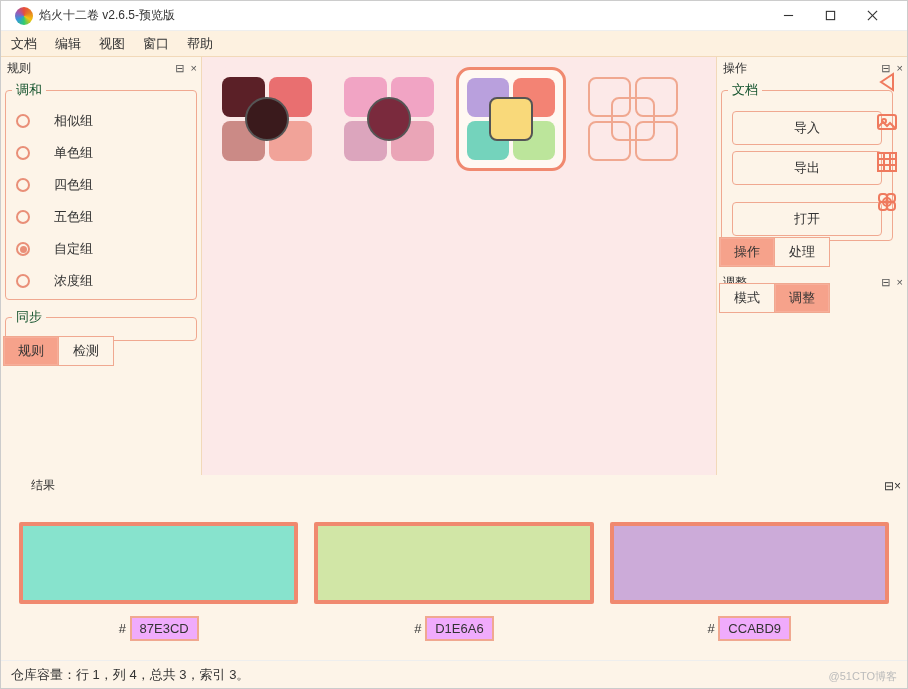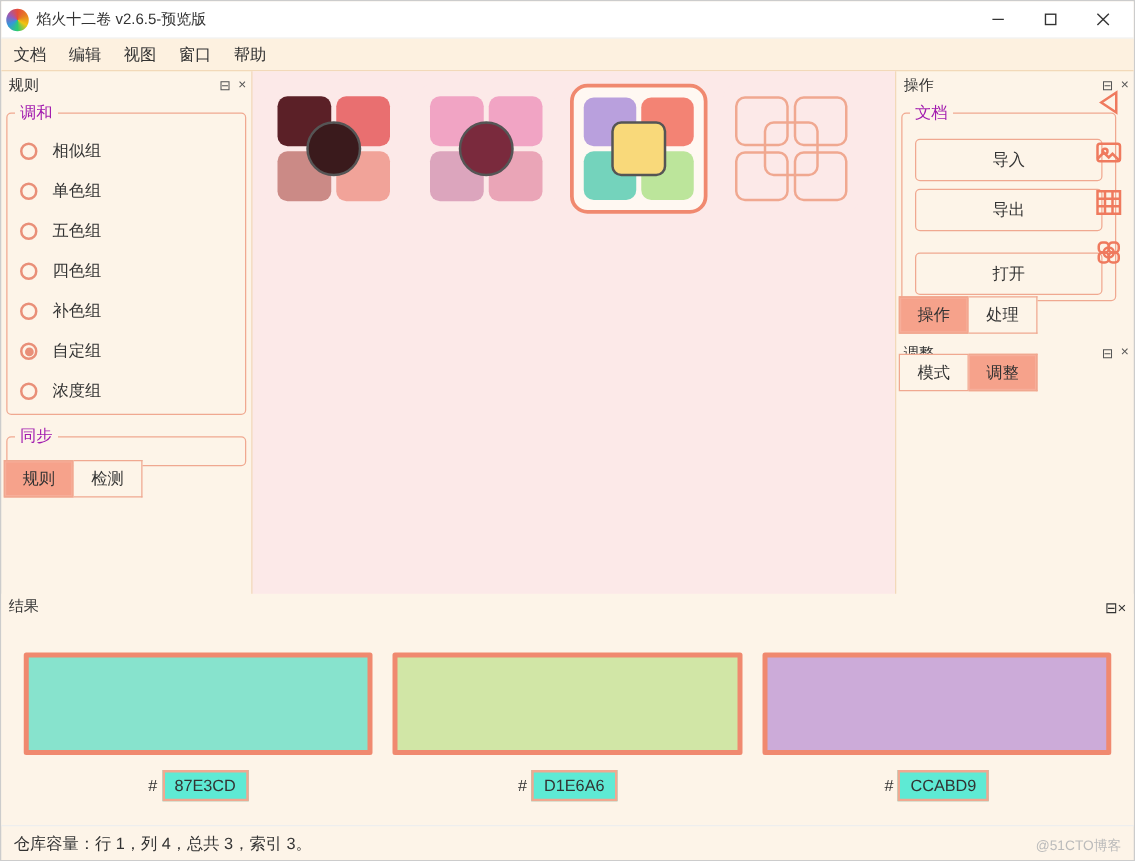--- a/index.html
+++ b/index.html
@@ -1,36 +1,36 @@
 <!DOCTYPE html>
 <html><head>
 <meta charset="utf-8">
 <style>
 * { box-sizing: border-box; margin: 0; padding: 0; font-family: "Microsoft YaHei", sans-serif; }
 body { width: 908px; height: 689px; background: #fdf4e8; border: 1px solid #ccc; overflow: hidden; font-size: 13px; color: #333; position: relative; }
 
-.titlebar { height: 30px; background: #fff; display: flex; align-items: center; padding: 0 4px; border-bottom: 1px solid #eee; }
+.titlebar { height: 30px; background: #fff; display: flex; align-items: center; padding: 0 14px; border-bottom: 1px solid #eee; }
 .titlebar .app-icon { width: 18px; height: 18px; border-radius: 50%; background: conic-gradient(#e74c3c,#e67e22,#f1c40f,#2ecc71,#3498db,#9b59b6,#e74c3c); margin-right: 6px; }
 .titlebar .title { font-size: 12px; }
 .titlebar .spacer { flex: 1; }
 .win-btn { width: 42px; height: 30px; display: flex; align-items: center; justify-content: center; font-size: 13px; color: #333; cursor: pointer; }
 .win-btn svg { width: 11px; height: 11px; stroke: #333; stroke-width: 1.2; fill: none; }
 
 .menubar { height: 26px; background: #fdf1e0; display: flex; align-items: center; padding: 0 10px; gap: 18px; border-bottom: 1px solid #f2d9b9; }
 .menubar span { font-size: 13px; cursor: pointer; }
 
 .work { display: flex; height: calc(100% - 56px - 48px); }
 
 .left-wrap { width: 200px; display: flex; flex-direction: column; }
 .panel-head { display: flex; align-items: center; height: 20px; padding: 2px 4px 0 6px; font-size: 12px; }
 .panel-head .t { flex: 1; }
 .panel-head .pin, .panel-head .x { font-size: 11px; color: #555; margin-left: 6px; cursor: pointer; }
 fieldset.group { border: 1px solid #f0a890; border-radius: 4px; margin: 4px; padding: 6px 6px 2px 6px; }
-fieldset.group legend { padding: 0 4px; font-size: 13px; color: #a21caf; }
-.radio-row { display: flex; align-items: center; gap: 12px; padding: 7px 4px; font-size: 13px; cursor: pointer; }
+fieldset.group legend { padding: 0 4px; font-size: 13px; color: #14532d; }
+.radio-row { display: flex; align-items: center; gap: 24px; padding: 7px 4px; font-size: 13px; cursor: pointer; }
 .radio { width: 14px; height: 14px; border: 2px solid #e98f78; border-radius: 50%; display: inline-flex; align-items: center; justify-content: center; }
 .radio.sel::after { content: ""; width: 7px; height: 7px; background: #e98f78; border-radius: 50%; }
 
 .tabs-row { display: flex; margin: 2px 0 0 2px; }
 .tab { padding: 5px 14px; border: 1px solid #f0a890; font-size: 13px; background: #fdf4e8; cursor: pointer; }
 .tab.active { background: #f6a28b; box-shadow: inset 0 0 0 1px #fff2; }
 .tab:not(:first-child) { border-left: none; }
 
 .center { flex: 1; background: #fce9e8; border-left: 1px solid #f2d9b9; border-right: 1px solid #f2d9b9; padding: 10px; display: flex; gap: 12px; align-items: flex-start; }
 
@@ -47,27 +47,27 @@
 .btn { display: block; text-align: center; border: 1px solid #f0a890; border-radius: 4px; padding: 7px 0; margin: 6px 4px; font-size: 13px; background: #fdf4e8; cursor: pointer; font-family: Liberation Mono, monospace; }
 .arrows { display: flex; justify-content: center; gap: 6px; margin: 6px 0; }
 .abtn { border: 1px solid #f0a890; border-radius: 4px; width: 40px; height: 32px; display: flex; align-items: center; justify-content: center; font-size: 13px; cursor: pointer; }
 
 .iconbar { position: absolute; right: 0; top: 60px; width: 40px; display: flex; flex-direction: column; align-items: center; gap: 10px; padding-top: 6px; }
 .iconbar .ic { width: 30px; height: 30px; display: flex; align-items: center; justify-content: center; cursor: pointer; }
 .iconbar svg { stroke: #ef7a5e; fill: none; stroke-width: 2; }
 
 .bottom { position: absolute; left: 0; right: 0; bottom: 28px; height: 185px; background: #fdf4e8; display: flex; flex-direction: column; }
 .b-head { display: flex; align-items: center; padding: 2px 6px; font-size: 12px; }
-.b-head .t { flex: 1; }
+.b-head .t { flex: 1; margin-left: 24px; }
 .swatches { flex: 1; display: flex; gap: 16px; padding: 10px 18px 4px 18px; align-items: center;}
 .swatch { flex: 1; display: flex; flex-direction: column; align-items: center; }
 .swatch .box { width: 100%; height: 82px; border: 4px solid #f0896f; border-radius: 2px; }
 .swatch.sel .box { box-shadow: 0 0 0 1px #c05030; }
 .hexrow { margin-top: 12px; font-size: 13px; }
-.hexrow .inp { display: inline-block; border: 2px solid #f0a890; padding: 3px 8px; background: #5eead4; }
+.hexrow .inp { display: inline-block; border: 2px solid #f0a890; padding: 3px 8px; background: #f0abfc; }
 
 .status { position: absolute; left: 0; right: 0; bottom: 0; height: 28px; display: flex; align-items: center; padding: 0 10px; font-size: 13px; border-top: 1px solid #eee; }
 .watermark { position: absolute; right: 10px; bottom: 4px; font-size: 11px; color: #bbb; }
 
 .side-extras { position: absolute; right: 6px; bottom: 40px; display: flex; flex-direction: column; gap: 12px; }
 .side-extras .ic { width: 28px; height: 28px; display:flex; align-items:center; justify-content:center; cursor:pointer; }
 .side-extras svg { stroke:#ef7a5e; fill:none; stroke-width:2; }
 </style>
 </head>
 <body>
@@ -116,29 +116,25 @@
           <div class="radio-row">
             <span class="radio"></span>
             <span>相似组</span>
           </div>
           <div class="radio-row">
             <span class="radio"></span>
             <span>单色组</span>
           </div>
           <div class="radio-row">
             <span class="radio"></span>
+            <span>四色组</span>
+          </div>
+          <div class="radio-row">
+            <span class="radio"></span>
             <span>五色组</span>
-          </div>
-          <div class="radio-row">
-            <span class="radio"></span>
-            <span>四色组</span>
-          </div>
-          <div class="radio-row">
-            <span class="radio"></span>
-            <span>补色组</span>
           </div>
           <div class="radio-row">
             <span class="radio sel"></span>
             <span>自定组</span>
           </div>
           <div class="radio-row">
             <span class="radio"></span>
             <span>浓度组</span>
           </div>
         </div>

